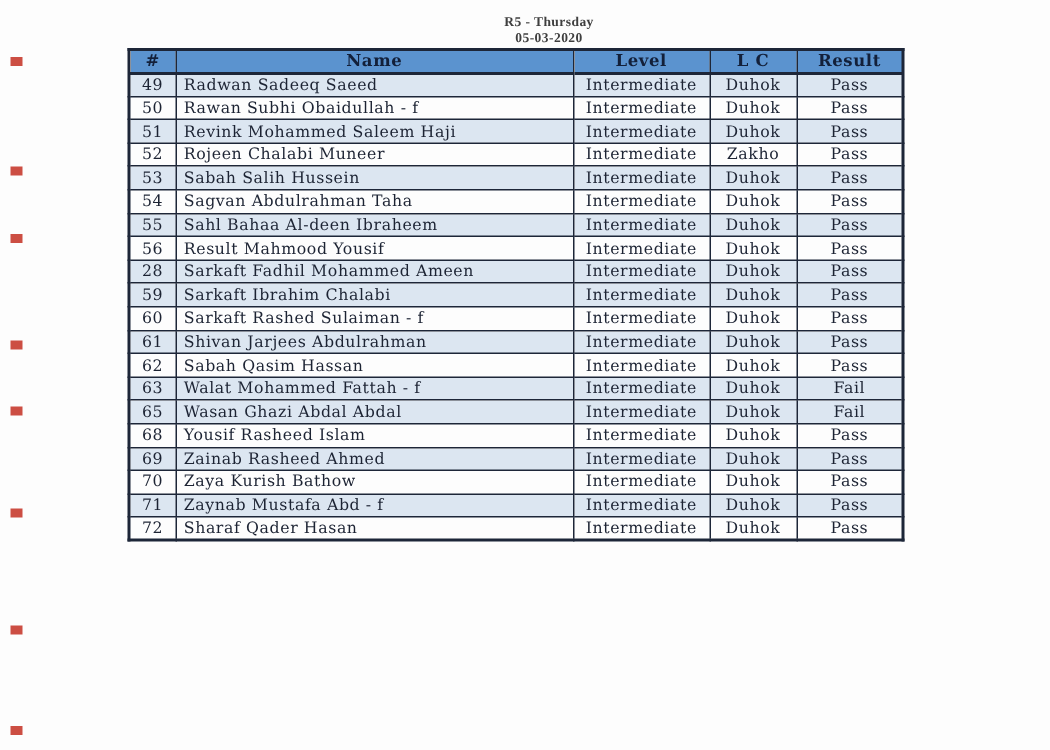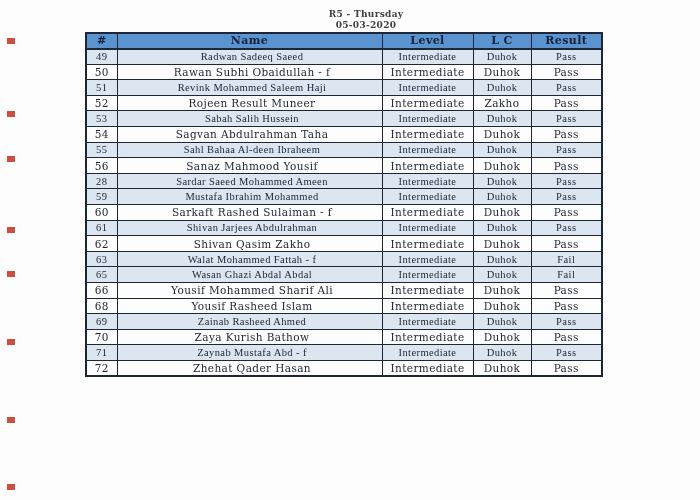--- a/index.html
+++ b/index.html
@@ -20,20 +20,21 @@
   }
   .doc-title{
     position:absolute;
     left:266px; top:9px; width:200px;
     text-align:center;
     font-size:9px;
     font-weight:600;
     color:var(--title-text);
     letter-spacing:.3px;
     line-height:11px;
+    font-family:Liberation Serif, serif;
   }
   .results-table{
     position:absolute;
     left:85px; top:32px;
     width:516px;
     border-collapse:collapse;
     table-layout:fixed;
   }
   .results-table th,
   .results-table td{
@@ -50,24 +51,24 @@
   }
   .results-table{border:2px solid var(--border);}
   .results-table th{
     background:var(--header-bg);
     color:var(--header-text);
     font-weight:bold;
     font-size:11px;
     border-bottom:2px solid var(--border);
   }
   .results-table td.cell-name{
-    text-align:center;
+    text-align:left;
     padding-left:5px;
   }
-  .results-table tr.band td{background:var(--band-bg);font-family:Liberation Serif, serif;}
+  .results-table tr.band td{background:var(--band-bg);}
   .red-mark{
     position:absolute;
     width:8px;height:6px;
     background:var(--mark-red);
     opacity:.9;
   }
 </style>
 </head>
 <body>
 
@@ -110,21 +111,21 @@
   </tr>
       <tr class="band">
     <td class="cell-num">51</td>
     <td class="cell-name">Revink Mohammed Saleem Haji</td>
     <td class="cell-level">Intermediate</td>
     <td class="cell-lc">Duhok</td>
     <td class="cell-result">Pass</td>
   </tr>
       <tr>
     <td class="cell-num">52</td>
-    <td class="cell-name">Rojeen Result Muneer</td>
+    <td class="cell-name">Rojeen Chalabi Muneer</td>
     <td class="cell-level">Intermediate</td>
     <td class="cell-lc">Zakho</td>
     <td class="cell-result">Pass</td>
   </tr>
       <tr class="band">
     <td class="cell-num">53</td>
     <td class="cell-name">Sabah Salih Hussein</td>
     <td class="cell-level">Intermediate</td>
     <td class="cell-lc">Duhok</td>
     <td class="cell-result">Pass</td>
@@ -138,82 +139,75 @@
   </tr>
       <tr class="band">
     <td class="cell-num">55</td>
     <td class="cell-name">Sahl Bahaa Al-deen Ibraheem</td>
     <td class="cell-level">Intermediate</td>
     <td class="cell-lc">Duhok</td>
     <td class="cell-result">Pass</td>
   </tr>
       <tr>
     <td class="cell-num">56</td>
-    <td class="cell-name">Sanaz Mahmood Yousif</td>
+    <td class="cell-name">Result Mahmood Yousif</td>
     <td class="cell-level">Intermediate</td>
     <td class="cell-lc">Duhok</td>
     <td class="cell-result">Pass</td>
   </tr>
       <tr class="band">
     <td class="cell-num">28</td>
-    <td class="cell-name">Sardar Saeed Mohammed Ameen</td>
+    <td class="cell-name">Sarkaft Fadhil Mohammed Ameen</td>
     <td class="cell-level">Intermediate</td>
     <td class="cell-lc">Duhok</td>
     <td class="cell-result">Pass</td>
   </tr>
       <tr class="band">
     <td class="cell-num">59</td>
-    <td class="cell-name">Mustafa Ibrahim Mohammed</td>
+    <td class="cell-name">Sarkaft Ibrahim Chalabi</td>
     <td class="cell-level">Intermediate</td>
     <td class="cell-lc">Duhok</td>
     <td class="cell-result">Pass</td>
   </tr>
       <tr>
     <td class="cell-num">60</td>
     <td class="cell-name">Sarkaft Rashed Sulaiman - f</td>
     <td class="cell-level">Intermediate</td>
     <td class="cell-lc">Duhok</td>
     <td class="cell-result">Pass</td>
   </tr>
       <tr class="band">
     <td class="cell-num">61</td>
     <td class="cell-name">Shivan Jarjees Abdulrahman</td>
     <td class="cell-level">Intermediate</td>
     <td class="cell-lc">Duhok</td>
     <td class="cell-result">Pass</td>
   </tr>
       <tr>
     <td class="cell-num">62</td>
-    <td class="cell-name">Shivan Qasim Zakho</td>
+    <td class="cell-name">Sabah Qasim Hassan</td>
     <td class="cell-level">Intermediate</td>
     <td class="cell-lc">Duhok</td>
     <td class="cell-result">Pass</td>
   </tr>
       <tr class="band">
     <td class="cell-num">63</td>
     <td class="cell-name">Walat Mohammed Fattah - f</td>
     <td class="cell-level">Intermediate</td>
     <td class="cell-lc">Duhok</td>
     <td class="cell-result">Fail</td>
   </tr>
       <tr class="band">
     <td class="cell-num">65</td>
     <td class="cell-name">Wasan Ghazi Abdal Abdal</td>
     <td class="cell-level">Intermediate</td>
     <td class="cell-lc">Duhok</td>
     <td class="cell-result">Fail</td>
   </tr>
       <tr>
-    <td class="cell-num">66</td>
-    <td class="cell-name">Yousif Mohammed Sharif Ali</td>
-    <td class="cell-level">Intermediate</td>
-    <td class="cell-lc">Duhok</td>
-    <td class="cell-result">Pass</td>
-  </tr>
-      <tr>
     <td class="cell-num">68</td>
     <td class="cell-name">Yousif Rasheed Islam</td>
     <td class="cell-level">Intermediate</td>
     <td class="cell-lc">Duhok</td>
     <td class="cell-result">Pass</td>
   </tr>
       <tr class="band">
     <td class="cell-num">69</td>
     <td class="cell-name">Zainab Rasheed Ahmed</td>
     <td class="cell-level">Intermediate</td>
@@ -229,21 +223,21 @@
   </tr>
       <tr class="band">
     <td class="cell-num">71</td>
     <td class="cell-name">Zaynab Mustafa Abd - f</td>
     <td class="cell-level">Intermediate</td>
     <td class="cell-lc">Duhok</td>
     <td class="cell-result">Pass</td>
   </tr>
       <tr>
     <td class="cell-num">72</td>
-    <td class="cell-name">Zhehat Qader Hasan</td>
+    <td class="cell-name">Sharaf Qader Hasan</td>
     <td class="cell-level">Intermediate</td>
     <td class="cell-lc">Duhok</td>
     <td class="cell-result">Pass</td>
   </tr>
     </tbody>
 </table>
 
 <div class="red-mark" style="left:7px;top:38px"></div>
 <div class="red-mark" style="left:7px;top:111px"></div>
 <div class="red-mark" style="left:7px;top:156px"></div>

